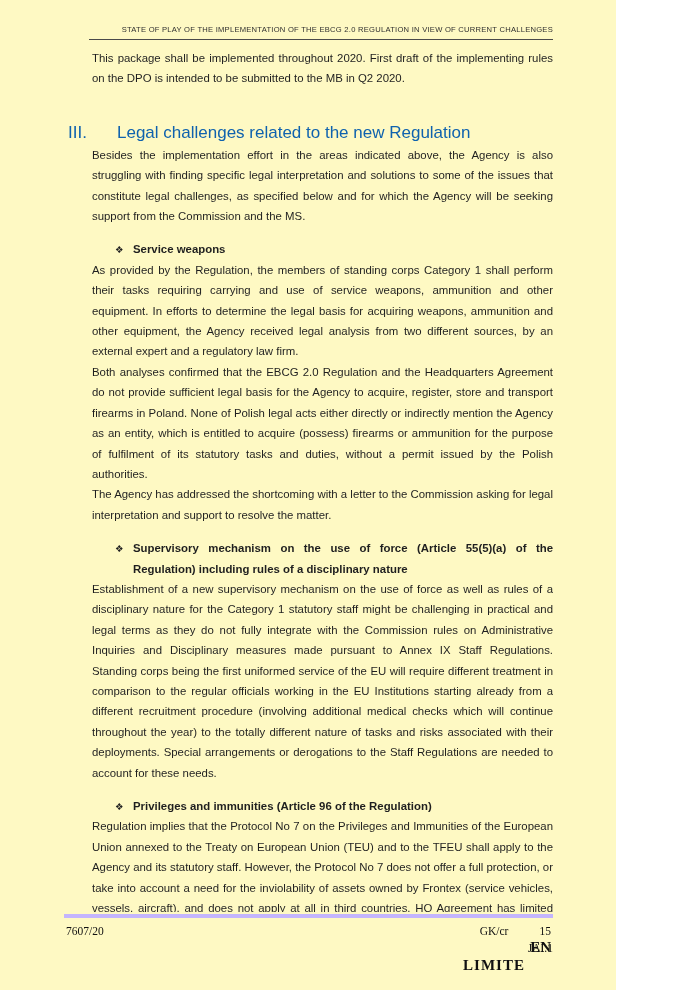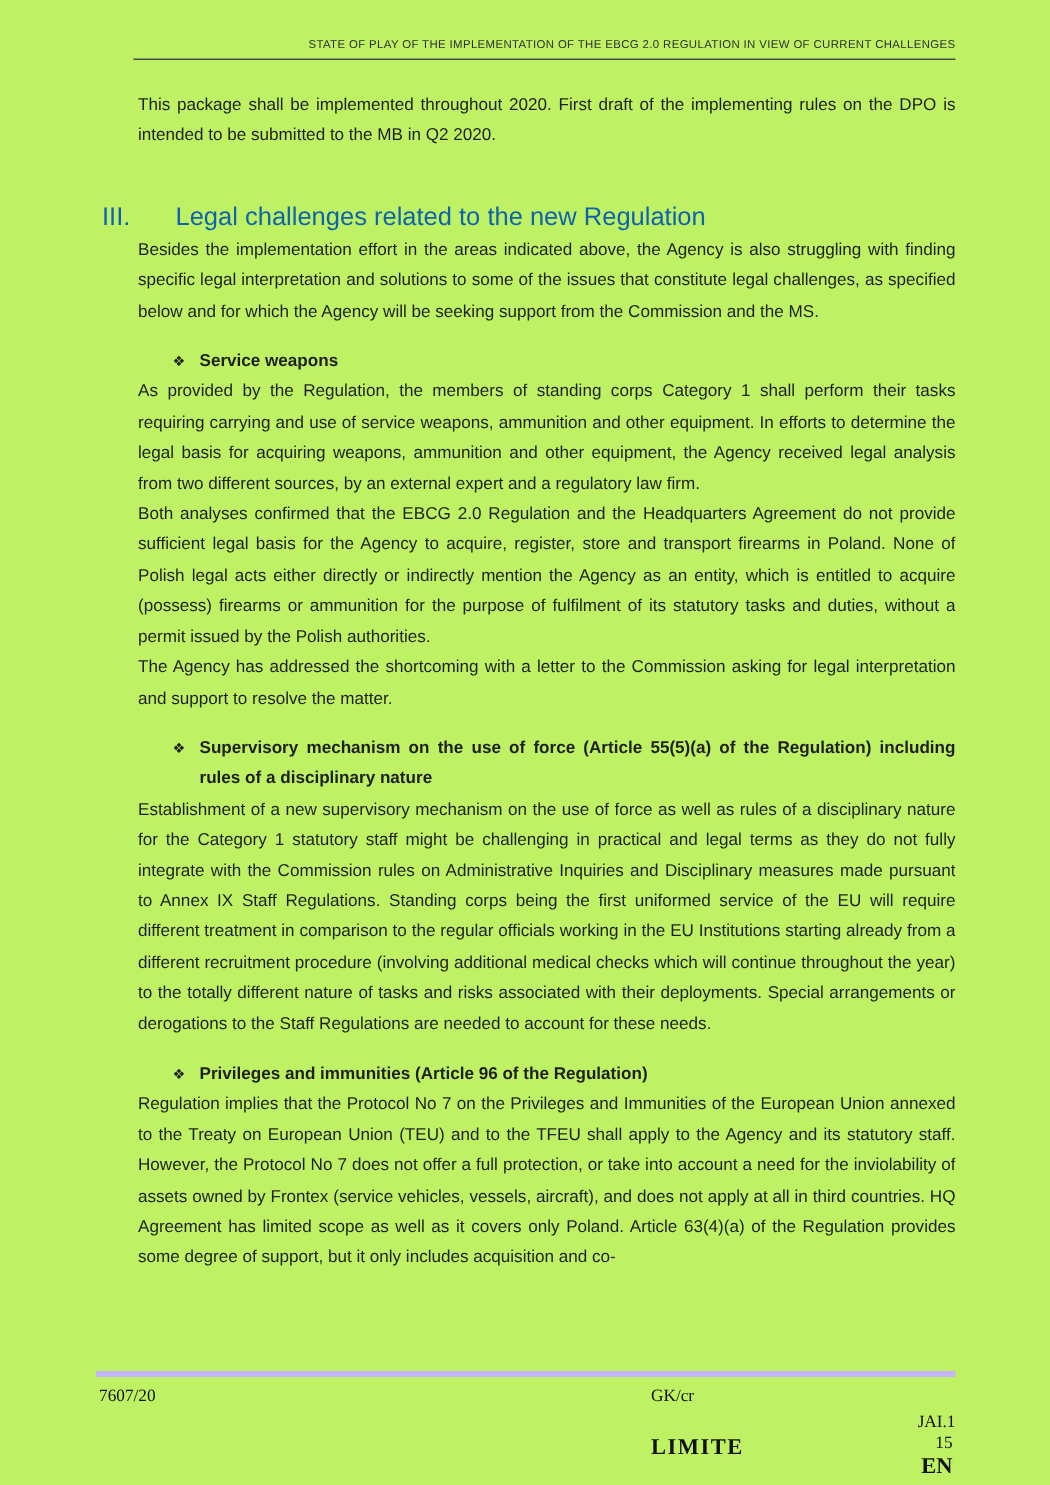--- a/index.html
+++ b/index.html
@@ -3,21 +3,21 @@
 <meta charset="utf-8">
 <style>
   * { box-sizing: border-box; }
   html, body { margin: 0; padding: 0; }
   body {
     width: 700px; height: 990px;
     background: #ffffff;
     font-family: "Liberation Sans", sans-serif;
     color: #1f1f1f;
   }
-  .page { position: relative; width: 700px; height: 990px; overflow: hidden; background: #bef264; }
+  .page { position: relative; width: 616px; height: 990px; overflow: hidden; background: #fef9c3; }
 
   
   .header {
     margin: 0 63px 0 89px;
     padding-top: 25px;
     padding-bottom: 5px;
     border-bottom: 1px solid #4a4a4a;
     text-align: right;
   }
   .header-text {
@@ -30,21 +30,21 @@
   
   .content { margin: 0 63px 0 64px; height: 872px; overflow: hidden; }
   .para {
     margin: 0;
     text-align: justify;
     font-size: 11.4px;
     line-height: 20.4px;
     color: #1f1f1f;
   }
   .indent { margin-left: 28px; }
-  .intro { margin-top: 20px; }
+  .intro { margin-top: 8px; }
 
   .section-heading {
     margin: 32px 0 0 4px;
     font-size: 17px;
     line-height: 24px;
     font-weight: 400;
     color: var(--heading-blue, #0f62ae);
     font-family: "Liberation Sans", sans-serif;
   }
   .section-num { display: inline-block; width: 49px; }
@@ -72,24 +72,24 @@
   .footer {
     position: absolute;
     left: 64px; right: 63px; top: 914px;
     height: 62px;
     border-top: 4px solid #c4b5fd;
     font-family: "Liberation Serif", serif;
     color: #111;
   }
   .f-doc { position: absolute; left: 2px; top: 7px; font-size: 11.5px; }
   .f-unit { position: absolute; left: 0; right: 0; top: 24px; text-align: right; font-size: 11.5px; }
-  .f-mid { position: absolute; left: 370px; width: 120px; top: 7px; text-align: left; }
+  .f-mid { position: absolute; left: 370px; width: 120px; top: 7px; text-align: center; }
   .f-initials { font-size: 11.5px; }
   .f-limite { margin-top: 20px; font-size: 15px; font-weight: 700; letter-spacing: 1px; }
-  .f-right { position: absolute; right: 2px; top: 7px; text-align: right; margin-top: 31px; }
+  .f-right { position: absolute; right: 2px; top: 7px; text-align: right; }
   .f-pagenum { font-size: 11.5px; }
   .f-lang { margin-top: 2px; font-size: 15px; font-weight: 700; }
 </style>
 </head>
 <body>
 
 <div class="page">
 
   <header class="header">
     <div class="header-text">STATE OF PLAY OF THE IMPLEMENTATION OF THE EBCG 2.0 REGULATION IN VIEW OF CURRENT CHALLENGES</div>

